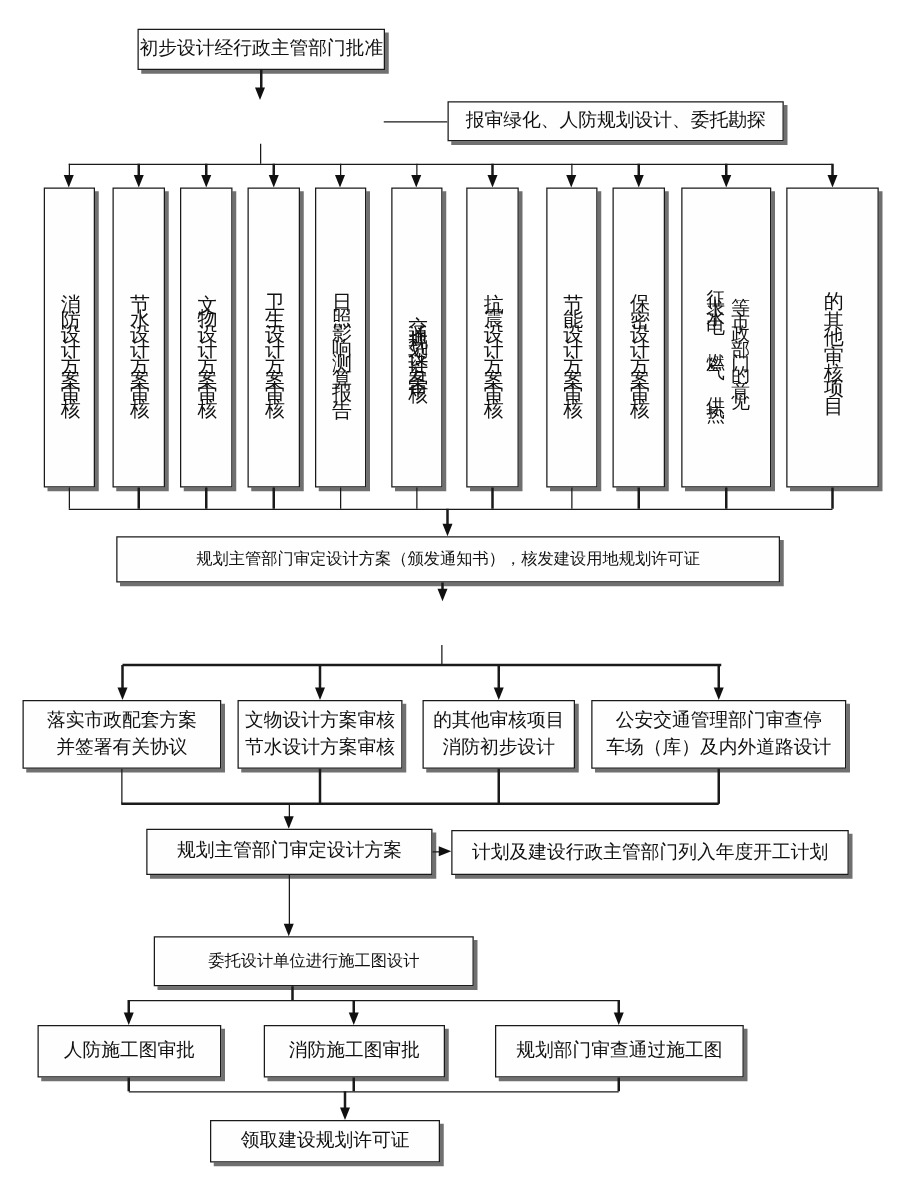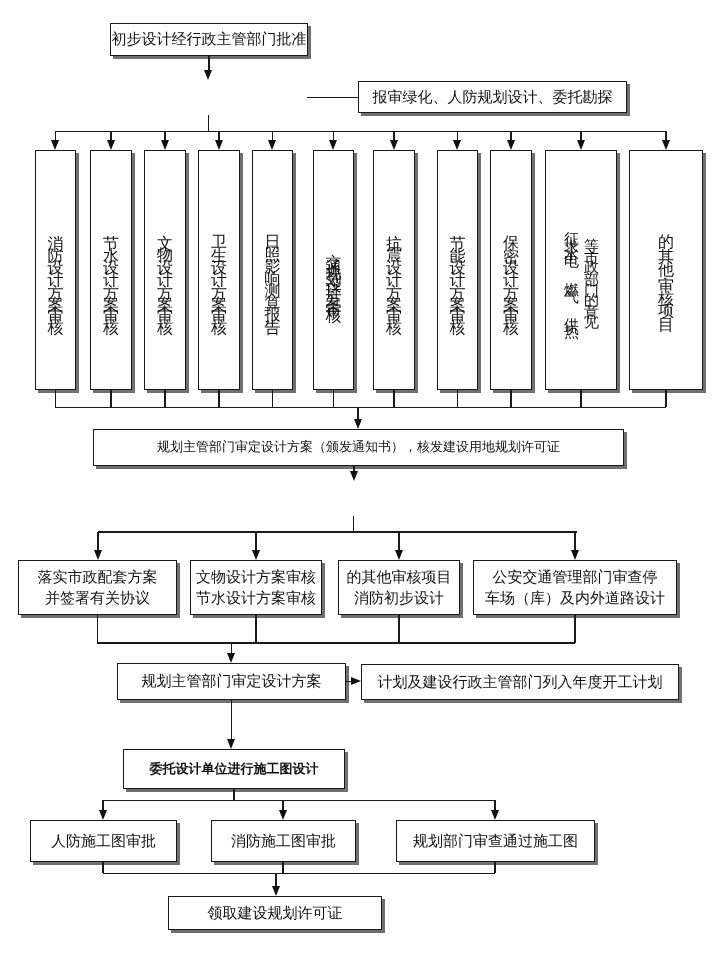--- a/index.html
+++ b/index.html
@@ -179,21 +179,21 @@
   </div>
   <div class="hl" style="left:346px;top:680.5px;width:6px;"></div>
   <div class="aright" style="left:351px;top:676.5px;"></div>
   <div class="box" style="left:361px;top:664px;width:318px;height:36px;">
     <span>计划及建设行政主管部门列入年度开工计划</span>
   </div>
 
   <div class="vl" style="left:230.75px;top:700px;height:40px;"></div>
   <div class="adown" style="left:227px;top:739px;"></div>
 
-  <div class="box f16" style="left:123px;top:749px;width:222px;height:40px;font-weight:bold;">
+  <div class="box f16" style="left:123px;top:749px;width:256px;height:40px;">
     <span>委托设计单位进行施工图设计</span>
   </div>
   <div class="vl" style="left:233.25px;top:789px;height:11px;"></div>
   <div class="hl" style="left:103px;top:799.5px;width:392px;"></div>
   <div class="vl" style="left:102.25px;top:800px;height:11px;"></div>
   <div class="adown" style="left:98.5px;top:810px;"></div>
   <div class="vl" style="left:282.25px;top:800px;height:11px;"></div>
   <div class="adown" style="left:278.5px;top:810px;"></div>
   <div class="vl" style="left:494.25px;top:800px;height:11px;"></div>
   <div class="adown" style="left:490.5px;top:810px;"></div>
@@ -208,17 +208,17 @@
     <span>规划部门审查通过施工图</span>
   </div>
 
   <div class="vl" style="left:102.25px;top:862px;height:11px;"></div>
   <div class="vl" style="left:282.25px;top:862px;height:11px;"></div>
   <div class="vl" style="left:494.25px;top:862px;height:11px;"></div>
   <div class="hl" style="left:103px;top:872.5px;width:392px;"></div>
   <div class="vl" style="left:275.25px;top:873px;height:14px;"></div>
   <div class="adown" style="left:271.5px;top:886px;"></div>
 
-  <div class="box" style="left:168px;top:896px;width:214px;height:34px;">
+  <div class="box" style="left:168px;top:896px;width:184px;height:34px;">
     <span>领取建设规划许可证</span>
   </div>
 
 </div>
 
 </body></html>

